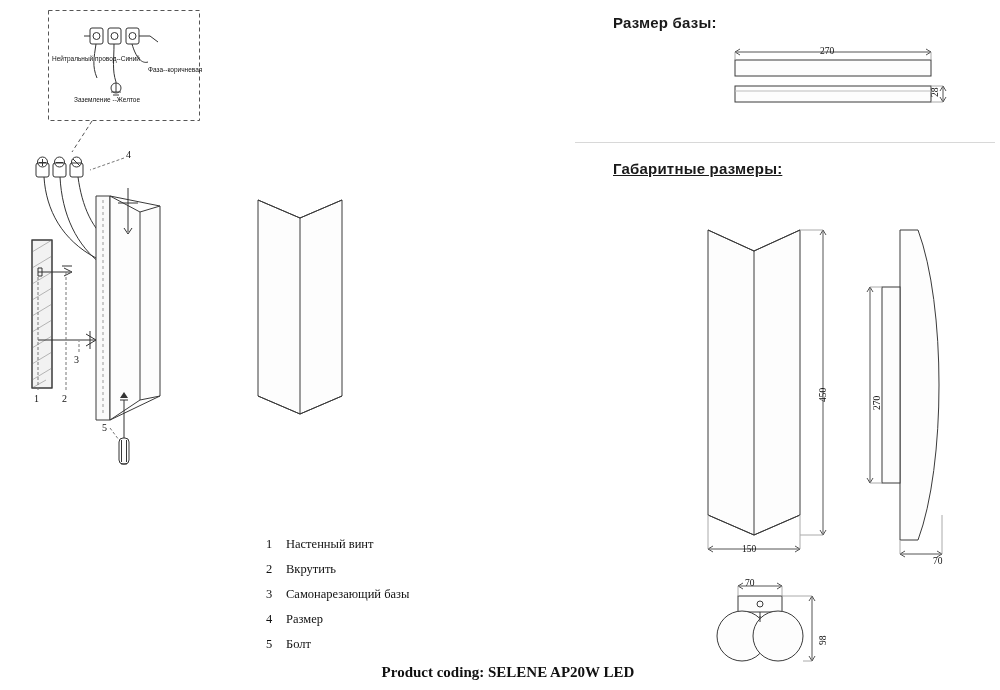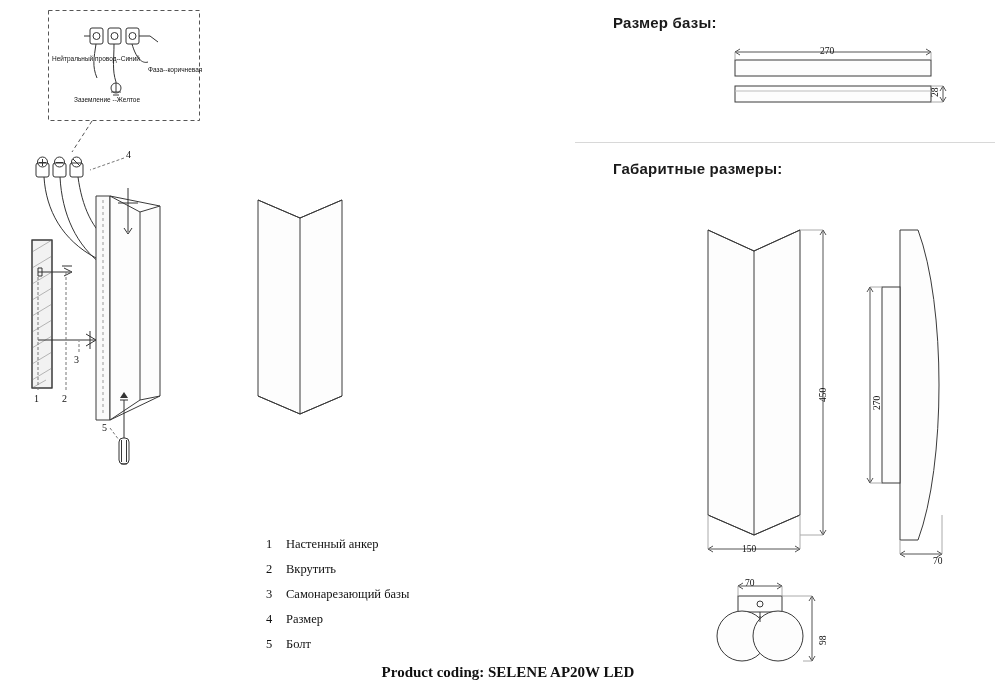--- a/index.html
+++ b/index.html
@@ -25,21 +25,21 @@
 
   
   .heading {
     font-size: 15px;
     font-weight: bold;
     color: #1a1a1a;
     letter-spacing: .2px;
     white-space: nowrap;
   }
   #base-size-heading { left: 613px; top: 14px; }
-  #overall-size-heading { left: 613px; top: 160px; }
+  #overall-size-heading { left: 613px; top: 160px; text-decoration: underline; }
 
   .divider {
     position: absolute;
     left: 575px;
     top: 142px;
     width: 420px;
     height: 1px;
     background: #d8d8d8;
   }
   .wire-label {
@@ -354,21 +354,21 @@
         <line x1="113" y1="91" x2="122" y2="91" stroke="#aaa"></line>
       </g>
     </g>
   </svg>
   <div class="abs dim" id="dim-top-width">70</div>
   <div class="abs dim" id="dim-top-depth">98</div>
 
   <div class="abs" id="legend">
     <div class="legend-row">
       <span class="legend-num">1</span>
-      <span class="legend-text">Настенный анкер</span>
+      <span class="legend-text">Настенный винт</span>
     </div>
     <div class="legend-row">
       <span class="legend-num">2</span>
       <span class="legend-text">Вкрутить</span>
     </div>
     <div class="legend-row">
       <span class="legend-num">3</span>
       <span class="legend-text">Самонарезающий базы</span>
     </div>
     <div class="legend-row">

